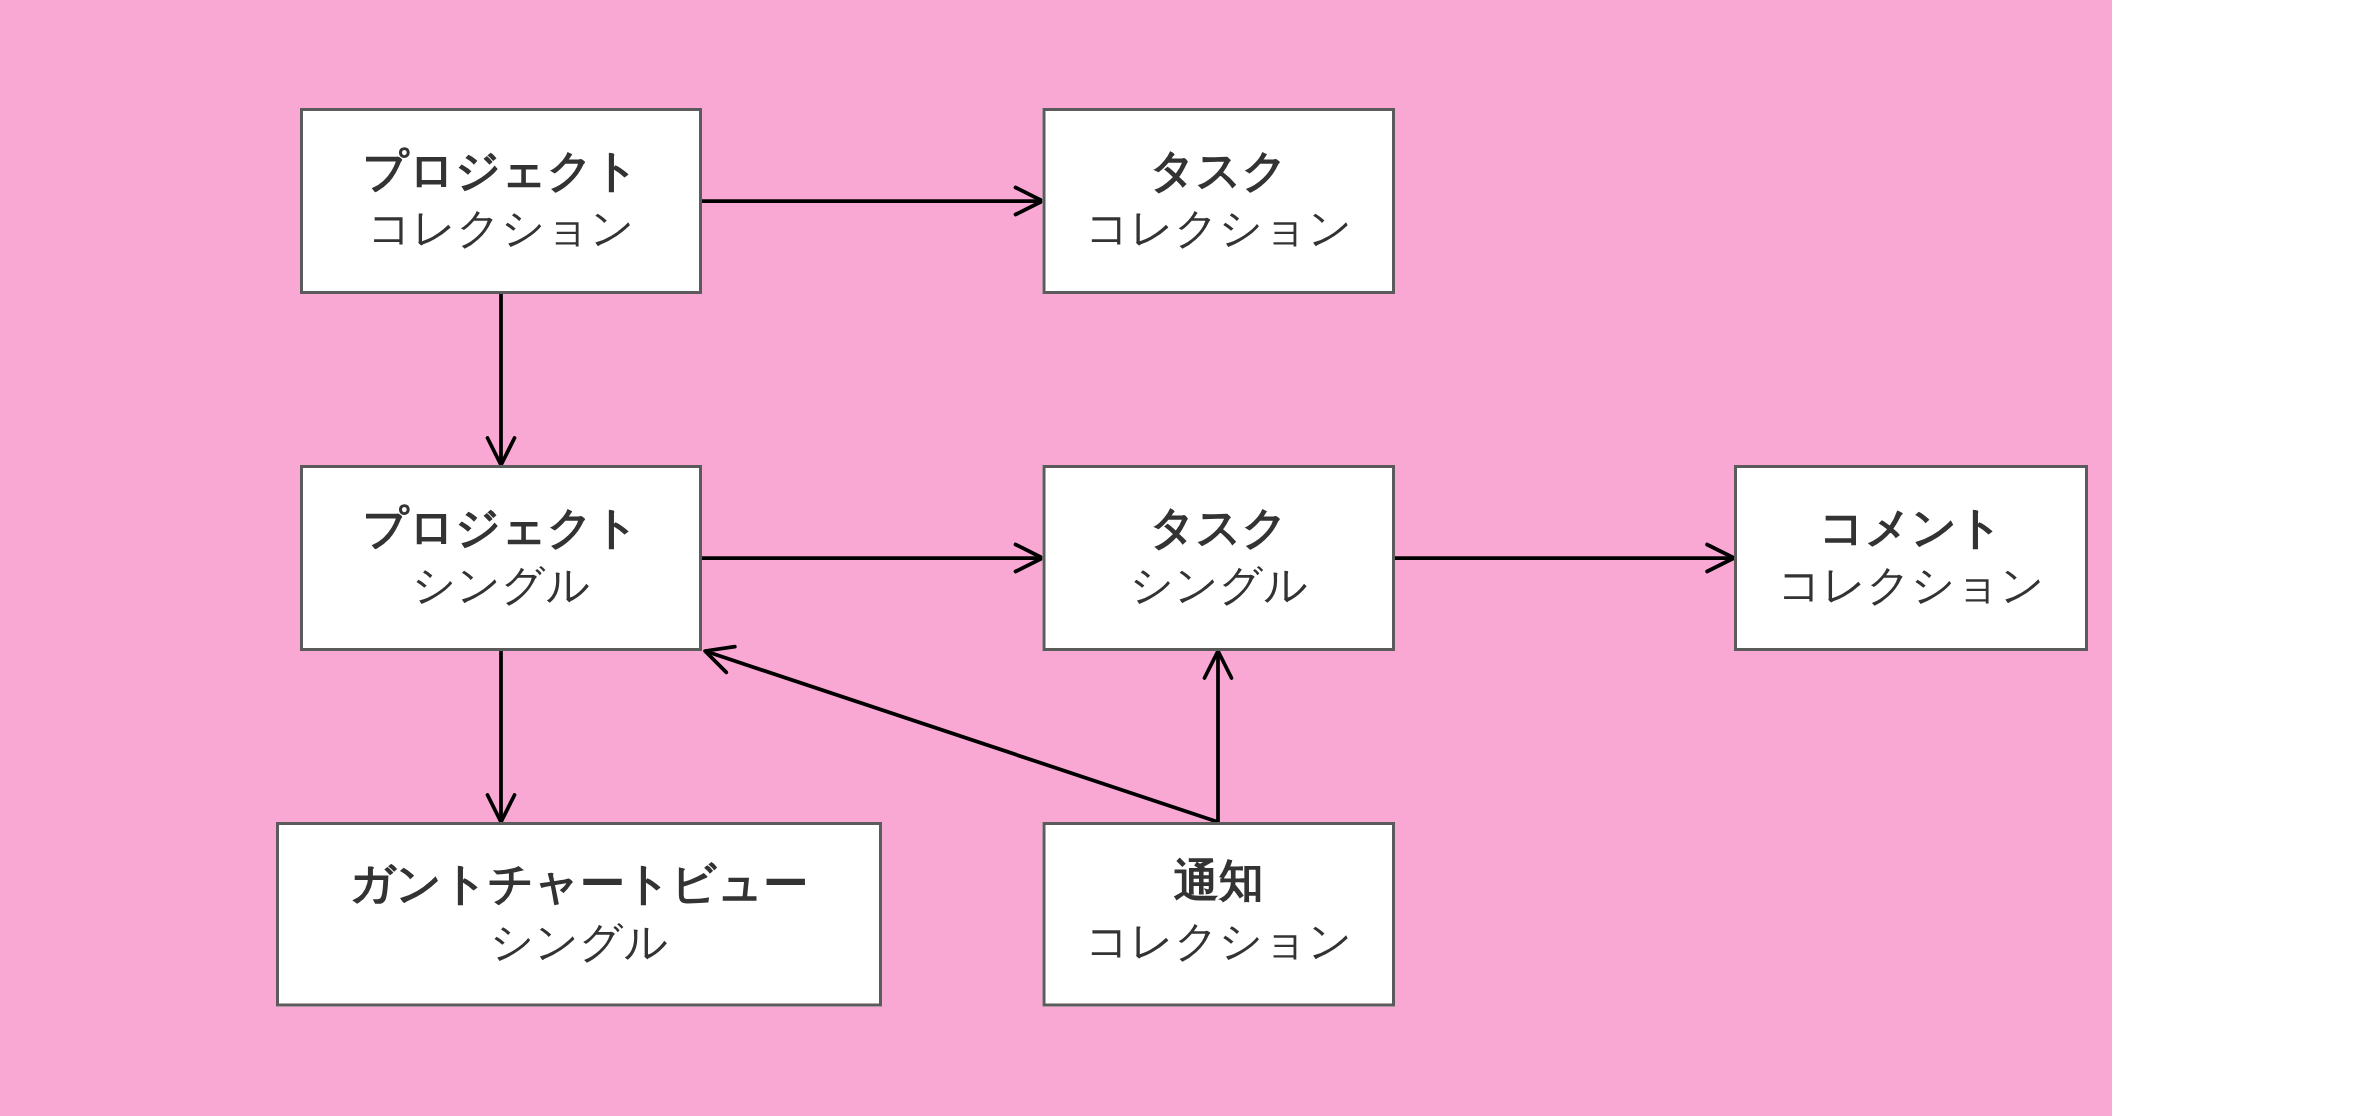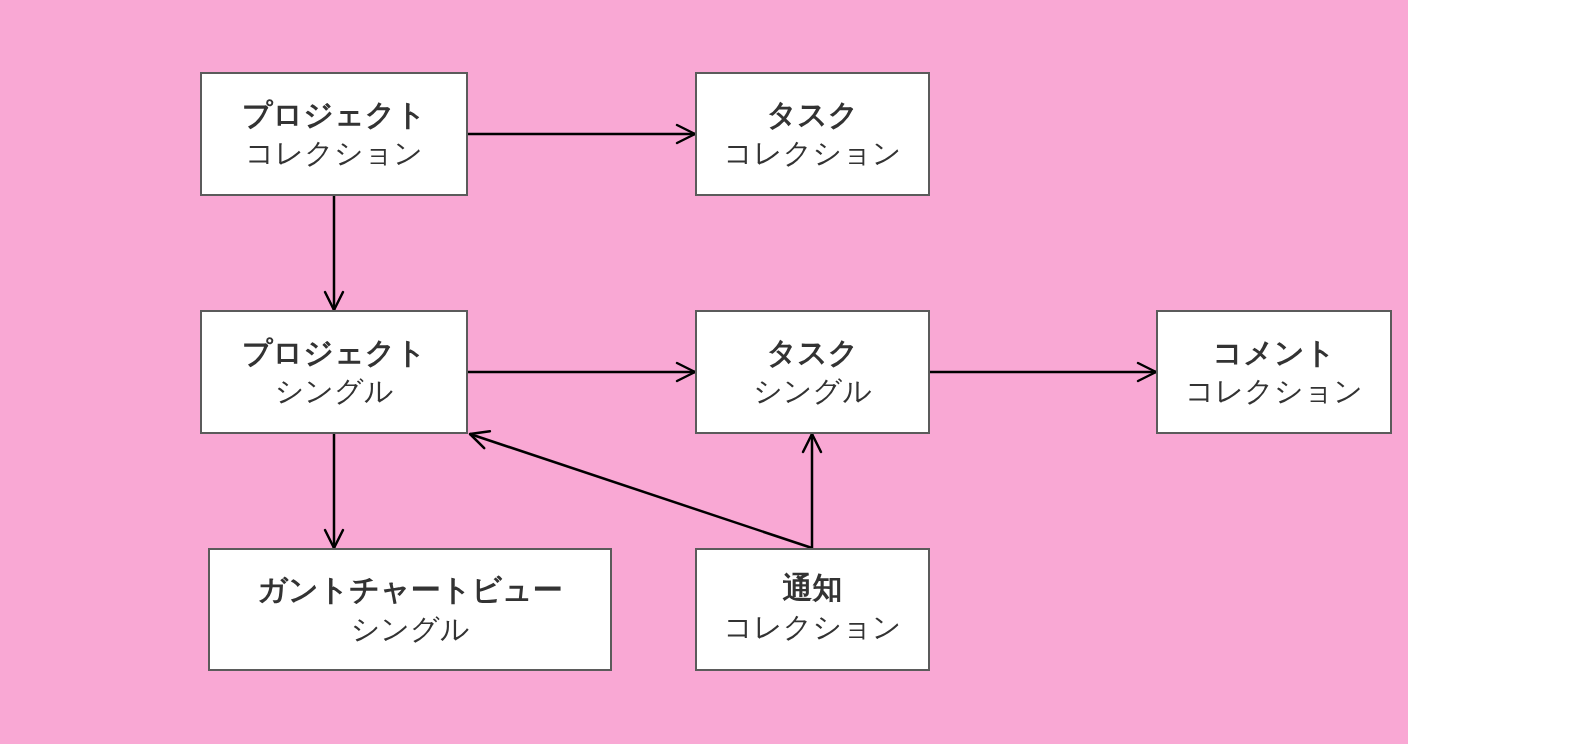--- a/index.html
+++ b/index.html
@@ -47,21 +47,21 @@
     color: #333333;
     line-height: 1.15;
     white-space: nowrap;
   }
   
   #n0 { left: 200px; top:  72px; width: 268px; height: 124px; }
   #n1 { left: 695px; top:  72px; width: 235px; height: 124px; }
   #n2 { left: 200px; top: 310px; width: 268px; height: 124px; }
   #n3 { left: 695px; top: 310px; width: 235px; height: 124px; }
   #n4 { left: 1156px; top: 310px; width: 236px; height: 124px; }
-  #n5 { left: 208px; top: 548px; width: 404px; height: 123px; }
+  #n5 { left: 184px; top: 548px; width: 404px; height: 123px; }
   #n6 { left: 695px; top: 548px; width: 235px; height: 123px; font-family: Liberation Mono, monospace; }
 </style>
 </head>
 <body>
 
 <div class="canvas">
 
   <svg class="edges-layer" width="1584" height="744" viewBox="0 0 1584 744" xmlns="http://www.w3.org/2000/svg">
     <defs>
       <marker id="arrowhead" markerUnits="userSpaceOnUse" markerWidth="28" markerHeight="28" refX="24" refY="13" orient="auto">

